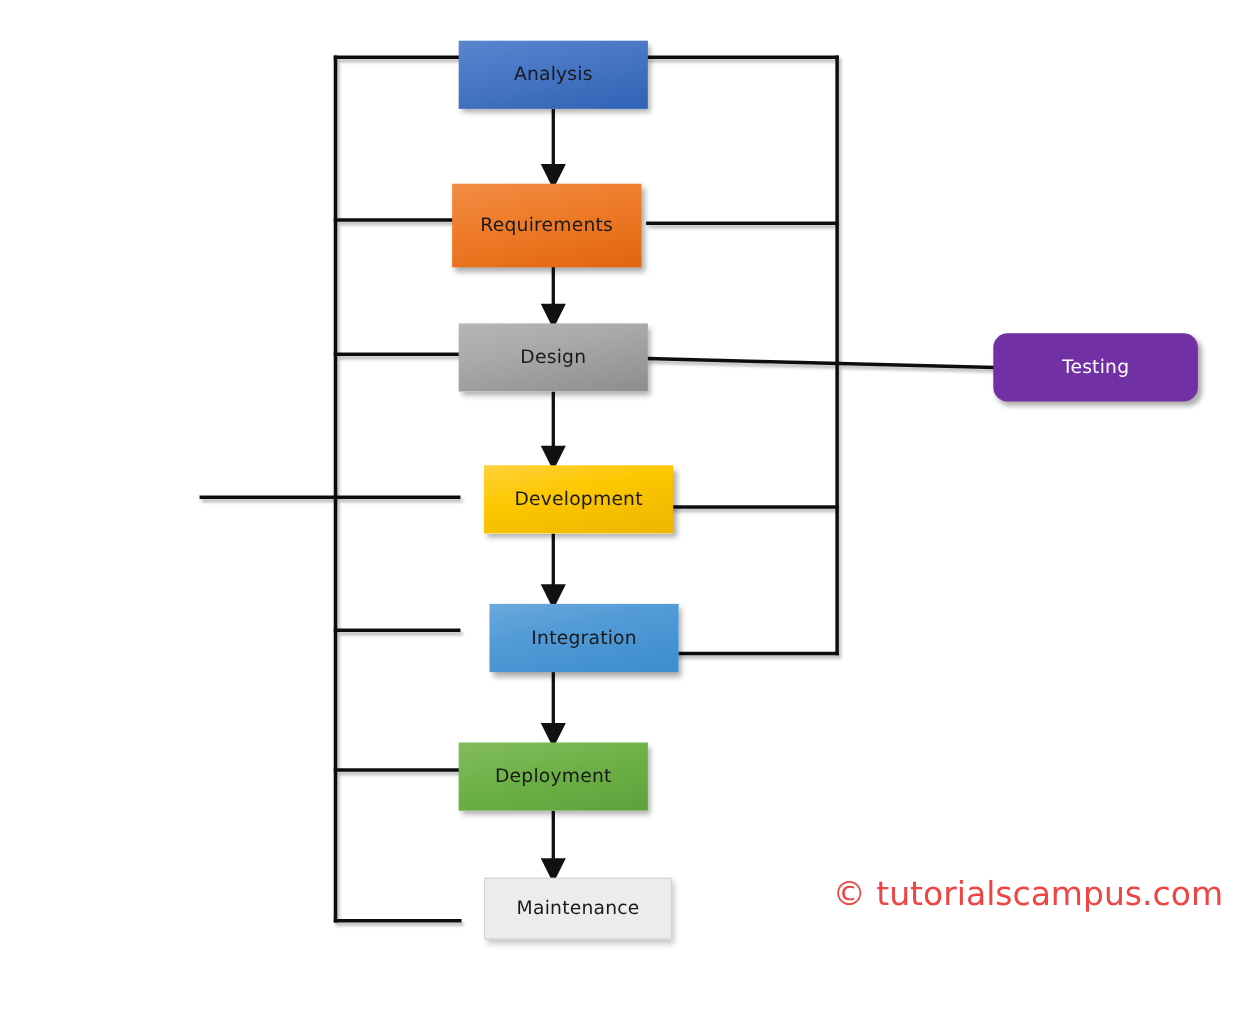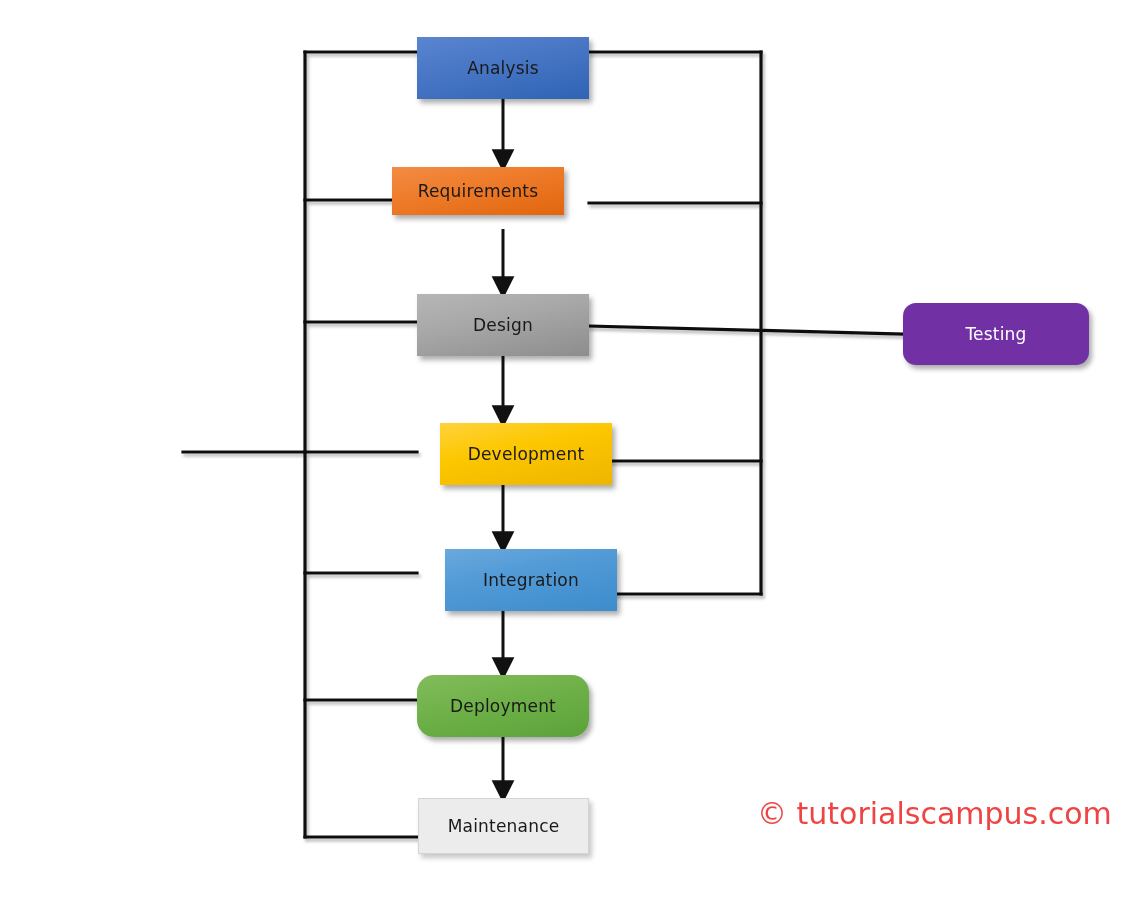--- a/index.html
+++ b/index.html
@@ -58,20 +58,21 @@
   .n-integration {
     background: linear-gradient(168deg, #6aa9dd 0%, #519ad6 40%, #3d8ccc 100%);
   }
   .n-deployment {
     background: linear-gradient(168deg, #82bd5c 0%, #71b24a 40%, #5ba23a 100%);
   }
   .n-maintenance {
     background: #ececec;
     border: 1px solid #d4d4d4;
     box-shadow: 3px 4px 5px rgba(0,0,0,0.22);
+    margin-left: 22px;
   }
   .n-testing {
     background: #7130a3;
     color: #ffffff;
     border-radius: 13px;
   }
   .n-risk {
     background: #f2ad85;
     color: #1a1a1a;
   }
@@ -130,37 +131,37 @@
       <path d="M503,485 L503,542"></path>
       <path d="M503,611 L503,668"></path>
       <path d="M503,737 L503,791"></path>
     </g>
   </svg>
 
   <div class="node n-planning" style="left:417px; top:37px; width:172px; height:62px;">
     <span>Analysis</span>
   </div>
 
-  <div class="node n-requirements" style="left:392px; top:167px; width:172px; height:48px;text-align:right;">
+  <div class="node n-requirements" style="left:411px; top:167px; width:172px; height:76px;text-align:right;">
     <span>Requirements</span>
   </div>
 
   <div class="node n-design" style="left:417px; top:294px; width:172px; height:62px;">
     <span>Design</span>
   </div>
 
   <div class="node n-development" style="left:440px; top:423px; width:172px; height:62px;">
     <span>Development</span>
   </div>
 
   <div class="node n-integration" style="left:417px; top:549px; width:172px; height:62px;margin-left:28px;">
     <span>Integration</span>
   </div>
 
-  <div class="node n-deployment" style="left:417px; top:675px; width:172px; height:62px;border-radius:17px;">
+  <div class="node n-deployment" style="left:417px; top:675px; width:172px; height:62px;">
     <span>Deployment</span>
   </div>
 
   <div class="node n-maintenance" style="left:418px; top:798px; width:171px; height:56px;">
     <span>Maintenance</span>
   </div>
 
   <div class="node n-testing" style="left:903px; top:303px; width:186px; height:62px;">
     <span>Testing</span>
   </div>

